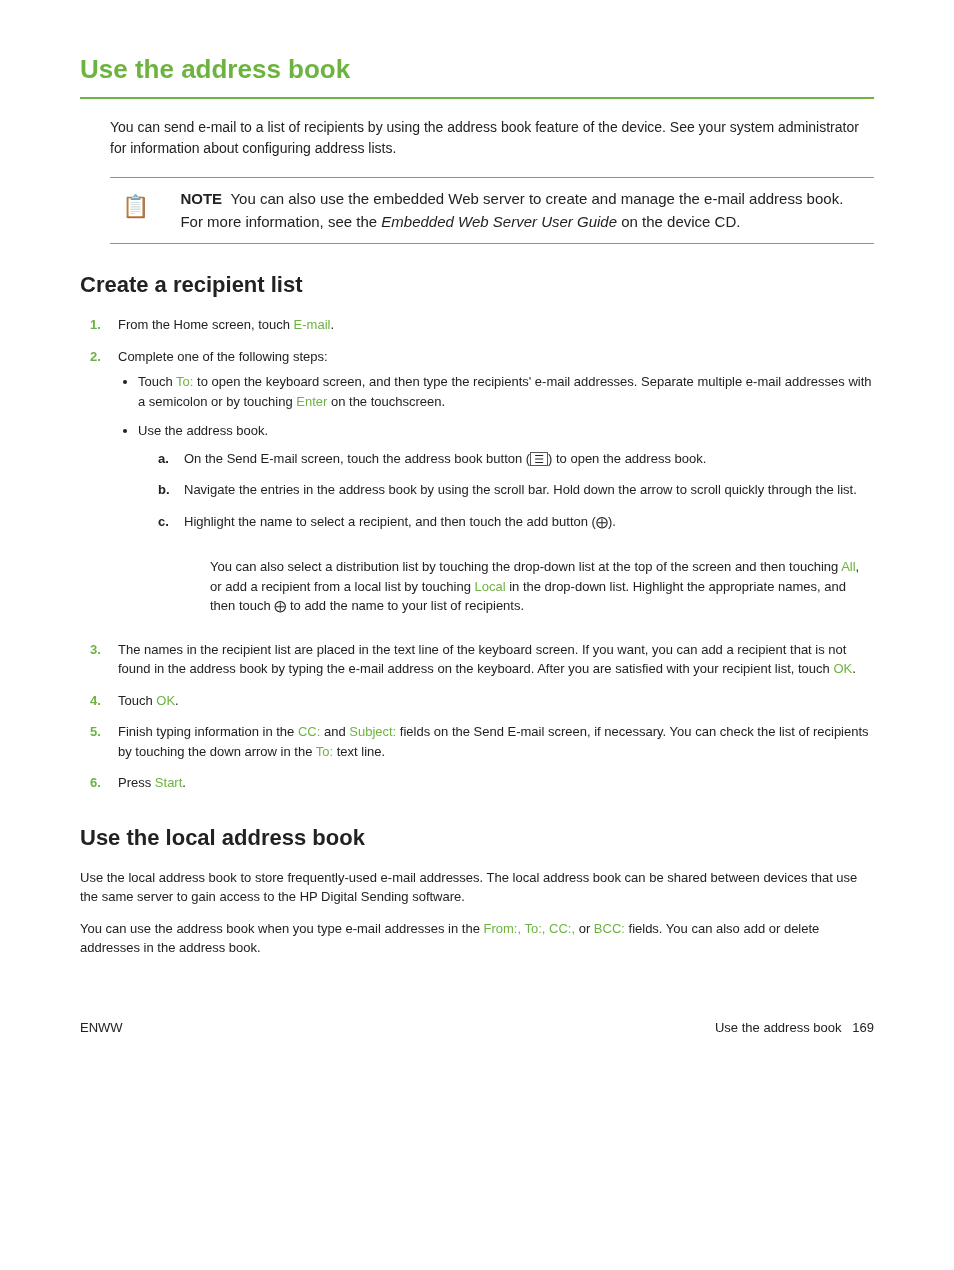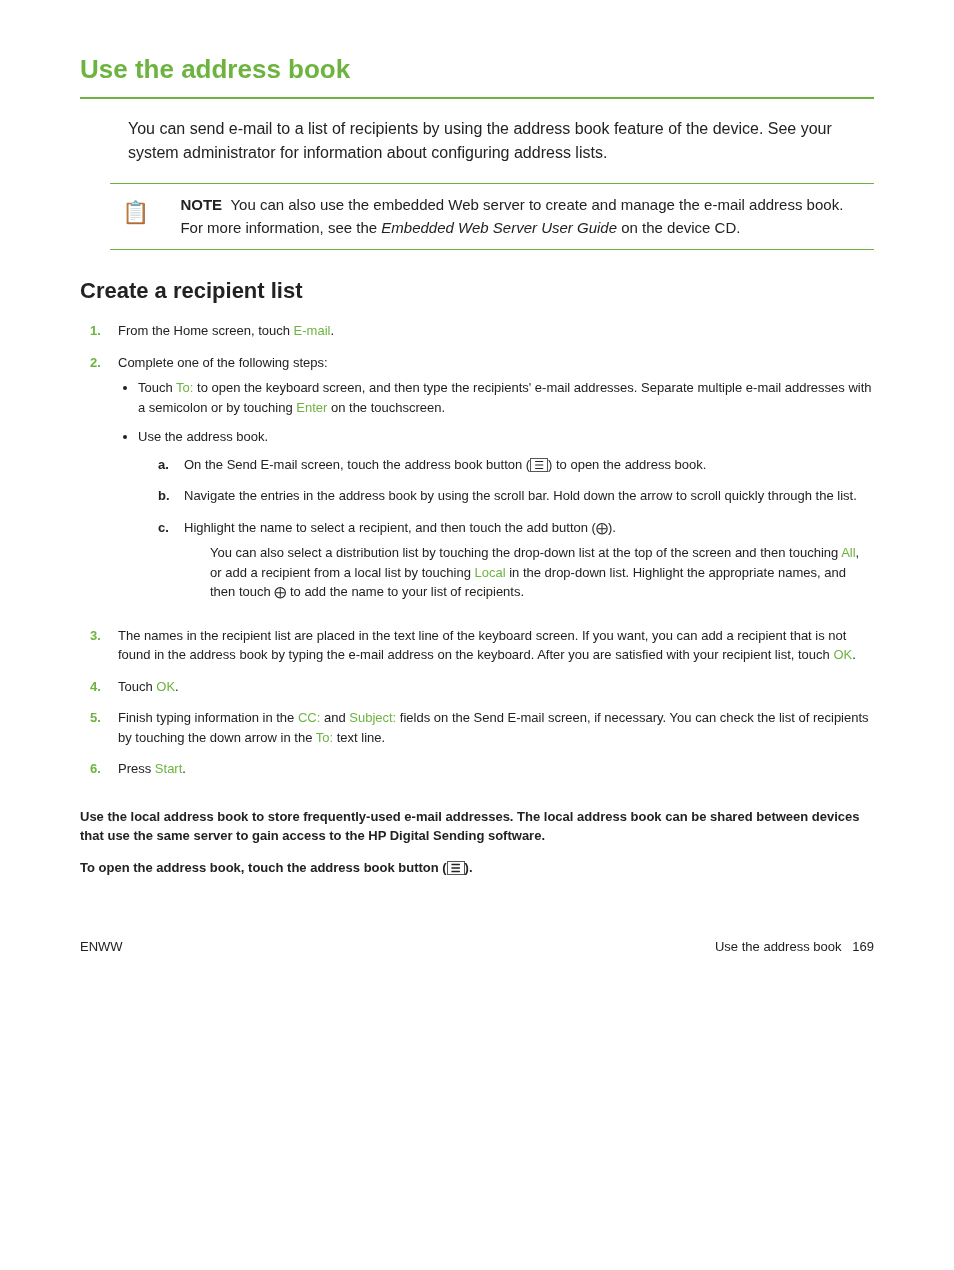--- a/index.html
+++ b/index.html
@@ -22,23 +22,23 @@
     .page-title {
       font-size: 26px;
       color: #6db33f;
       font-weight: bold;
       border-bottom: 2px solid #6db33f;
       padding-bottom: 8px;
       margin-bottom: 18px;
     }
 
     .intro-text {
-      margin-left: 48px;
+      margin-left: 30px;
       margin-bottom: 18px;
-      font-size: 16px;
+      font-size: 14px;
     }
 
     .note-box {
       border-top: 1.5px solid #6db33f;
       border-bottom: 1.5px solid #6db33f;
       margin-left: 30px;
       margin-bottom: 24px;
       padding: 10px 12px;
       display: flex;
       align-items: flex-start;
@@ -123,21 +123,21 @@
       font-weight: bold;
       min-width: 16px;
       flex-shrink: 0;
     }
 
     .alpha-content {
       flex: 1;
     }
 
     .extra-para {
-      margin-top: 6px;
+      margin-top: 26px;
       margin-left: 26px;
     }
 
     .footer {
       display: flex;
       justify-content: space-between;
       margin-top: 60px;
       font-size: 13px;
       color: #222;
       border-top: none;
@@ -146,21 +146,20 @@
     .italic {
       font-style: italic;
     }
 
     .section-gap {
       margin-top: 28px;
     }
 
     .body-text {
       margin-bottom: 12px;
-      font-weight: bold;
     }
   </style>
 </head>
 <body>
 
 <h1 class="page-title">Use the address book</h1>
 
 <p class="intro-text">You can send e-mail to a list of recipients by using the address book feature of the device. See your system administrator for information about configuring address lists.</p>
 
 <div class="note-box">
@@ -254,27 +253,28 @@
 
   <li>
     <span class="num-label">6.</span>
     <span class="li-content">
       Press <span class="green">Start</span>.
     </span>
   </li>
 </ol>
 
 <div class="section-gap">
+  <h2 class="section-title">Use the local address book</h2>
 
   <p class="body-text">Use the local address book to store frequently-used e-mail addresses. The local address book can be shared between devices that use the same server to gain access to the HP Digital Sending software.</p>
 
-
   <p class="body-text">
-    To open the address book, touch the address book button (<span style="font-size:11px;border:1px solid #555;padding:0 3px;">☰</span>).
+    You can use the address book when you type e-mail addresses in the <span class="green">From:,</span> <span class="green">To:,</span> <span class="green">CC:,</span> or <span class="green">BCC:</span> fields. You can also add or delete addresses in the address book.
   </p>
+
 </div>
 
 <div class="footer">
   <span>ENWW</span>
   <span>
     <span>Use the address book</span>&nbsp;&nbsp;&nbsp;<span>169</span>
   </span>
 </div>
 
 </body></html>

